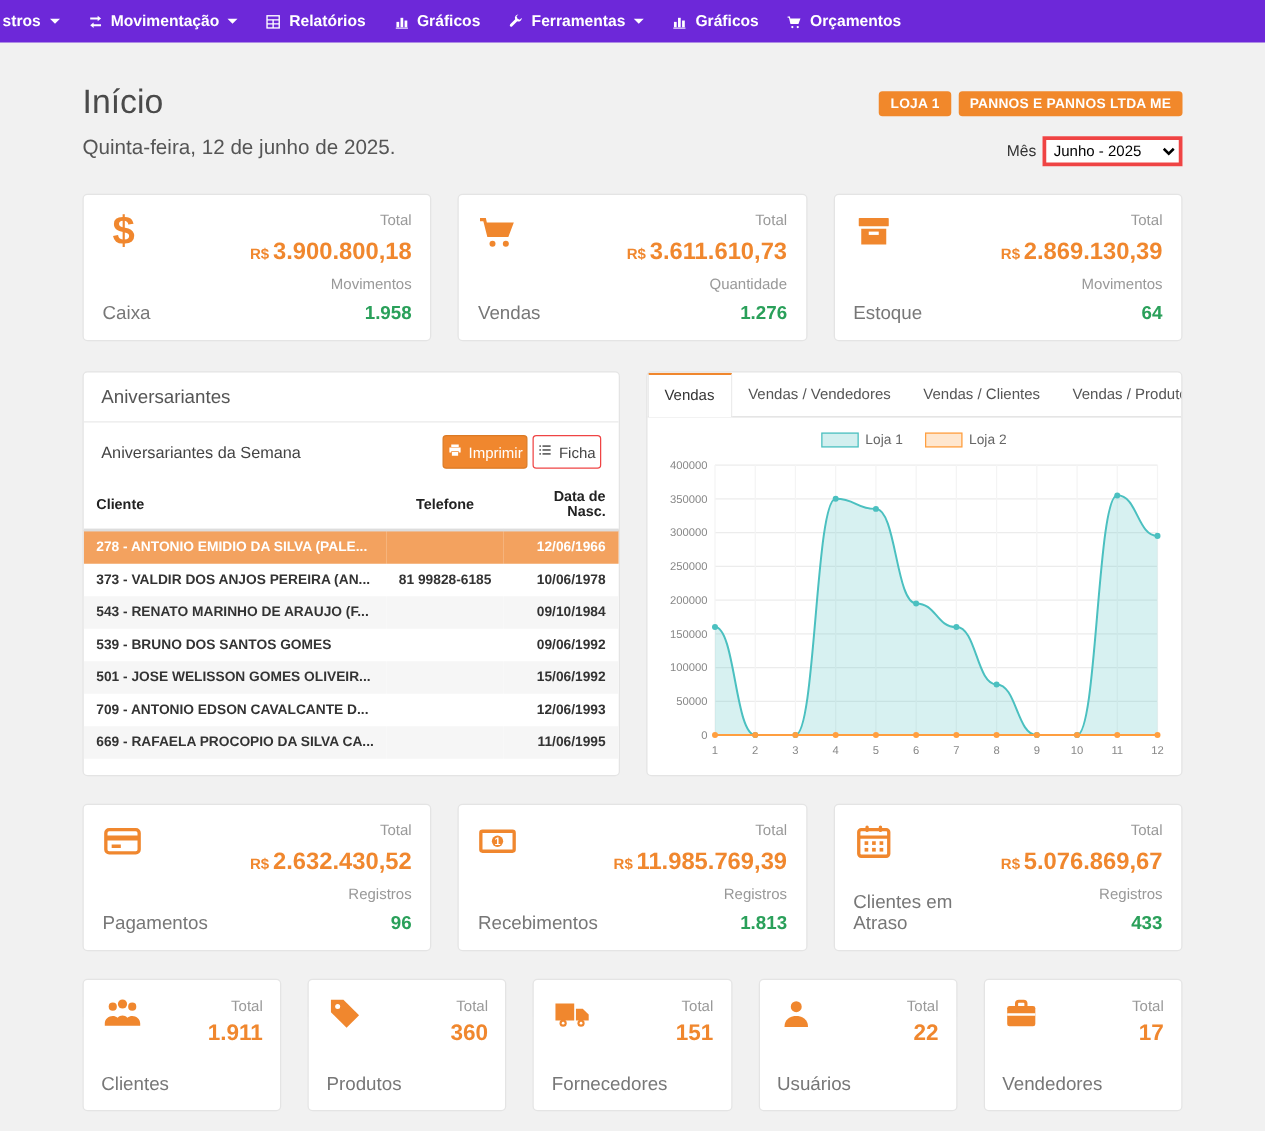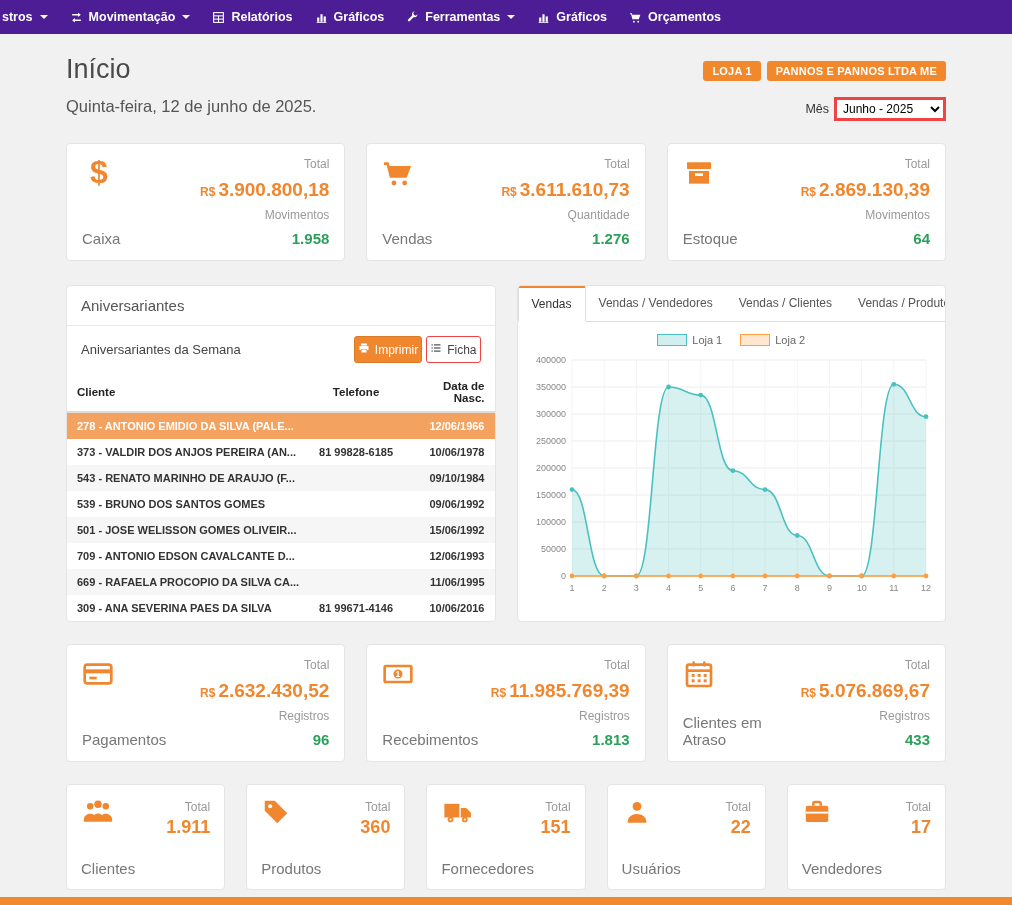--- a/index.html
+++ b/index.html
@@ -5,41 +5,41 @@
   * { box-sizing: border-box; }
   body {
     margin: 0;
     background: #f1f1f1;
     font-family: "Liberation Sans", sans-serif;
     min-height: 905px;
     display: flex;
     flex-direction: column;
   }
   .topnav {
-    background: #4c1d95;
+    background: #6d28d9;
     height: 34px;
     display: flex;
     align-items: center;
     color: #fff;
     overflow: hidden;
   }
   .nav-item {
     display: flex; align-items: center; gap: 6px;
     padding: 0 11px; height: 34px;
     font-size: 12.5px; font-weight: 600; cursor: pointer; white-space: nowrap;
   }
   .nav-item:first-child { padding-left: 2px; }
   .caret {
     width: 0; height: 0;
     border-left: 4px solid transparent; border-right: 4px solid transparent;
     border-top: 4px solid #fff; margin-left: 1px;
   }
   .nav-icon { display: inline-flex; }
 
-  .container { width: 880px; margin: 4px auto; }
+  .container { width: 880px; margin: 16px auto; }
   .header-row { display: flex; justify-content: space-between; align-items: flex-start; margin-top: 16px; }
   .page-title { font-size: 27px; color: #4a4a4a; margin: 0; font-weight: 400; }
   .badges { display: flex; gap: 6px; margin-top: 7px; }
   .badge {
     background: #f1882b; color: #fff; font-size: 11px; font-weight: 700;
     padding: 4px 9px; border-radius: 3px; letter-spacing: .2px;
   }
   .date-row { display: flex; justify-content: space-between; margin-top: 12px; }
   .date-text { font-size: 16.5px; color: #555; }
   .month-picker { display: flex; align-items: center; gap: 5px; font-size: 12.5px; color: #333; }
@@ -315,25 +315,20 @@
           </tr>
           <tr>
             <td>709 - ANTONIO EDSON CAVALCANTE D...</td>
             <td class="col-tel"></td>
             <td class="col-date">12/06/1993</td>
           </tr>
           <tr>
             <td>669 - RAFAELA PROCOPIO DA SILVA CA...</td>
             <td class="col-tel"></td>
             <td class="col-date">11/06/1995</td>
-          </tr>
-          <tr>
-            <td>309 - ANA SEVERINA PAES DA SILVA</td>
-            <td class="col-tel">81 99671-4146</td>
-            <td class="col-date">10/06/2016</td>
           </tr>
         </tbody>
       </table>
     </section>
 
     <section class="panel">
       <div class="tabs">
         <div class="tab active">Vendas</div>
         <div class="tab">Vendas / Vendedores</div>
         <div class="tab">Vendas / Clientes</div>

